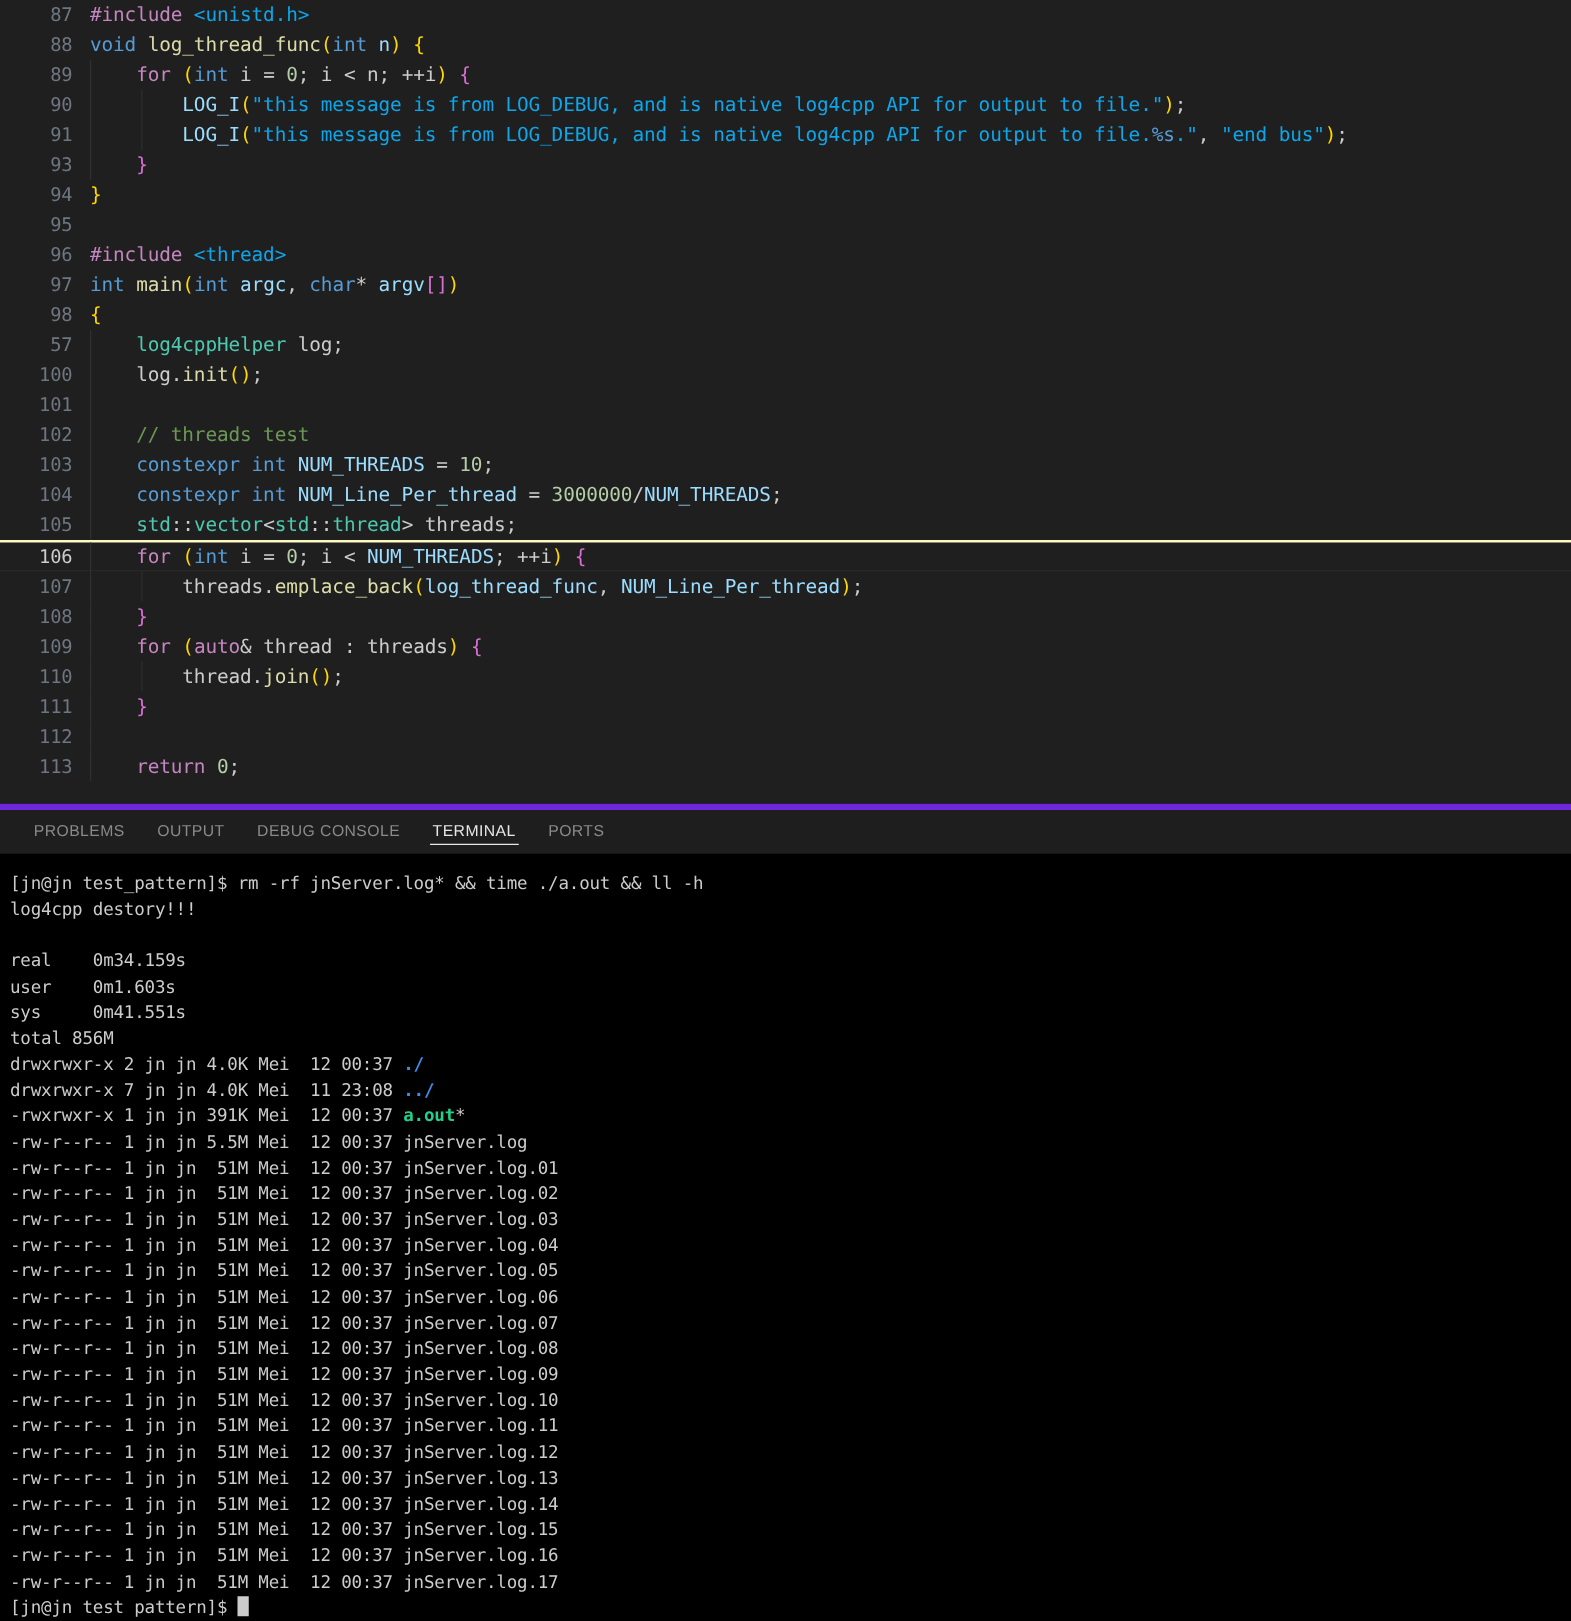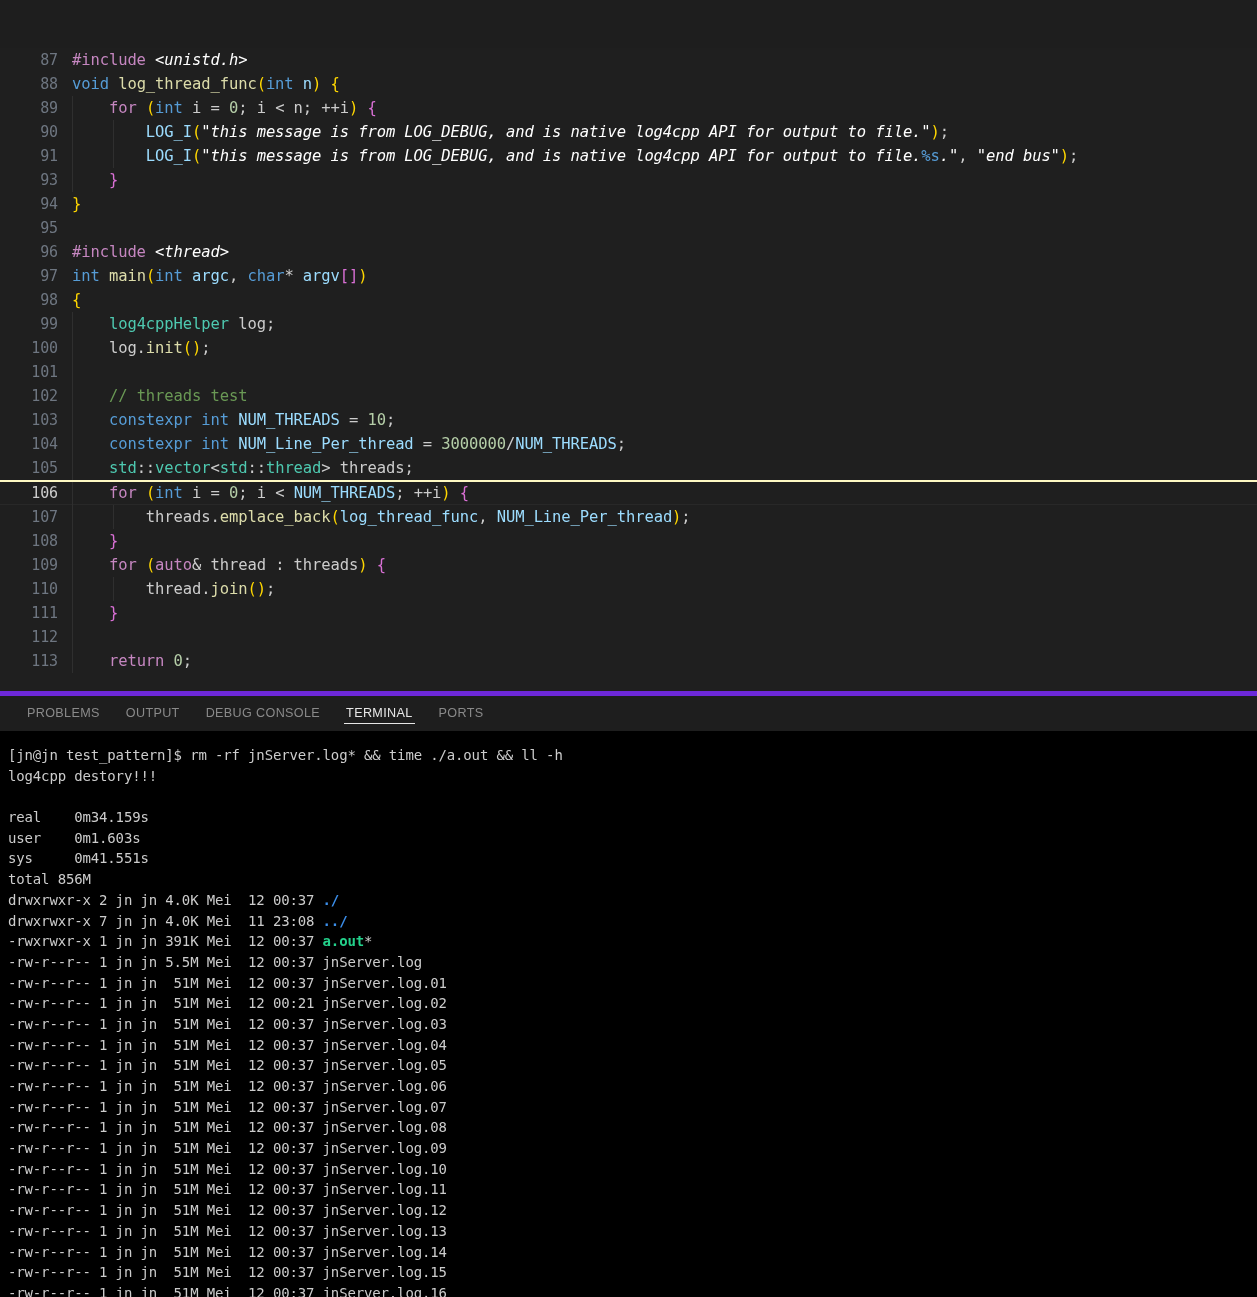--- a/index.html
+++ b/index.html
@@ -15,21 +15,20 @@
     color: #cccccc;
     -webkit-font-smoothing: antialiased;
   }
 
   
   #editor {
     position: relative;
     height: 643px;
     background: #1f1f1f;
     overflow: hidden;
-    margin-top: 48px;
   }
   .code-line {
     position: relative;
     height: 24px;
     line-height: 24px;
     font-size: 15.5px;
     white-space: pre;
     letter-spacing: -0.1px;
   }
   .code-line.current {
@@ -61,21 +60,21 @@
     top: 0;
     width: 1px;
     height: 24px;
     background: #2f2f2f;
   }
   .g1 { left: 72px; }
   .g2 { left: 113px; }
 
   
   .c-pre    { color: #c586c0; }
-  .c-str    { color: #ffffff; font-style: italic; }
+  .c-str    { color: #0ea5e9; }
   .c-kw     { color: #569cd6; text-align: center; }
   .c-ctrl   { color: #c586c0; }
   .c-fn     { color: #dcdcaa; }
   .c-type   { color: #4ec9b0; }
   .c-var    { color: #9cdcfe; }
   .c-num    { color: #b5cea8; }
   .c-cmt    { color: #6a9955; }
   .c-punct  { color: #cccccc; }
   .c-par1   { color: #ffd700; }
   .c-par2   { color: #da70d6; }
@@ -154,21 +153,21 @@
     <div class="code-line"><div class="gutter">88</div><div class="code-text"><span class="c-kw">void </span><span class="c-fn">log_thread_func</span><span class="c-par1">(</span><span class="c-kw">int</span><span class="c-var"> n</span><span class="c-par1">)</span><span class="c-punct"> </span><span class="c-par1">{</span></div></div>
     <div class="code-line"><div class="gutter">89</div><div class="guide g1"></div><div class="code-text"><span class="c-punct">    </span><span class="c-ctrl">for </span><span class="c-par1">(</span><span class="c-kw">int</span><span class="c-punct"> i = </span><span class="c-num">0</span><span class="c-punct">; i &lt; n; ++i</span><span class="c-par1">)</span><span class="c-punct"> </span><span class="c-par2">{</span></div></div>
     <div class="code-line"><div class="gutter">90</div><div class="guide g1"></div><div class="guide g2"></div><div class="code-text"><span class="c-punct">        </span><span class="c-var">LOG_I</span><span class="c-par1">(</span><span class="c-str">"this message is from LOG_DEBUG, and is native log4cpp API for output to file."</span><span class="c-par1">)</span><span class="c-punct">;</span></div></div>
     <div class="code-line"><div class="gutter">91</div><div class="guide g1"></div><div class="guide g2"></div><div class="code-text"><span class="c-punct">        </span><span class="c-var">LOG_I</span><span class="c-par1">(</span><span class="c-str">"this message is from LOG_DEBUG, and is native log4cpp API for output to file.</span><span class="c-fmt">%s</span><span class="c-str">."</span><span class="c-punct">, </span><span class="c-str">"end bus"</span><span class="c-par1">)</span><span class="c-punct">;</span></div></div>
     <div class="code-line"><div class="gutter">93</div><div class="guide g1"></div><div class="code-text"><span class="c-punct">    </span><span class="c-par2">}</span></div></div>
     <div class="code-line"><div class="gutter">94</div><div class="code-text"><span class="c-par1">}</span></div></div>
     <div class="code-line"><div class="gutter">95</div><div class="code-text"></div></div>
     <div class="code-line"><div class="gutter">96</div><div class="code-text"><span class="c-pre">#include </span><span class="c-str">&lt;thread&gt;</span></div></div>
     <div class="code-line"><div class="gutter">97</div><div class="code-text"><span class="c-kw">int </span><span class="c-fn">main</span><span class="c-par1">(</span><span class="c-kw">int</span><span class="c-var"> argc</span><span class="c-punct">, </span><span class="c-kw">char</span><span class="c-punct">* </span><span class="c-var">argv</span><span class="c-par2">[]</span><span class="c-par1">)</span></div></div>
     <div class="code-line"><div class="gutter">98</div><div class="code-text"><span class="c-par1">{</span></div></div>
-    <div class="code-line"><div class="gutter">99</div><div class="guide g1"></div><div class="code-text"><span class="c-punct">    </span><span class="c-type">log4cppHelper</span><span class="c-punct"> log;</span></div></div>
+    <div class="code-line"><div class="gutter">57</div><div class="guide g1"></div><div class="code-text"><span class="c-punct">    </span><span class="c-type">log4cppHelper</span><span class="c-punct"> log;</span></div></div>
     <div class="code-line"><div class="gutter">100</div><div class="guide g1"></div><div class="code-text"><span class="c-punct">    log.</span><span class="c-fn">init</span><span class="c-par1">()</span><span class="c-punct">;</span></div></div>
     <div class="code-line"><div class="gutter">101</div><div class="guide g1"></div><div class="code-text"></div></div>
     <div class="code-line"><div class="gutter">102</div><div class="guide g1"></div><div class="code-text"><span class="c-punct">    </span><span class="c-cmt">// threads test</span></div></div>
     <div class="code-line"><div class="gutter">103</div><div class="guide g1"></div><div class="code-text"><span class="c-punct">    </span><span class="c-kw">constexpr int</span><span class="c-punct"> </span><span class="c-const">NUM_THREADS</span><span class="c-punct"> = </span><span class="c-num">10</span><span class="c-punct">;</span></div></div>
     <div class="code-line"><div class="gutter">104</div><div class="guide g1"></div><div class="code-text"><span class="c-punct">    </span><span class="c-kw">constexpr int</span><span class="c-punct"> </span><span class="c-const">NUM_Line_Per_thread</span><span class="c-punct"> = </span><span class="c-num">3000000</span><span class="c-punct">/</span><span class="c-const">NUM_THREADS</span><span class="c-punct">;</span></div></div>
     <div class="code-line"><div class="gutter">105</div><div class="guide g1"></div><div class="code-text"><span class="c-punct">    </span><span class="c-type">std</span><span class="c-punct">::</span><span class="c-type">vector</span><span class="c-punct">&lt;</span><span class="c-type">std</span><span class="c-punct">::</span><span class="c-type">thread</span><span class="c-punct">&gt; threads;</span></div></div>
     <div class="code-line current"><div class="gutter">106</div><div class="guide g1"></div><div class="code-text"><span class="c-punct">    </span><span class="c-ctrl">for </span><span class="c-par1">(</span><span class="c-kw">int</span><span class="c-punct"> i = </span><span class="c-num">0</span><span class="c-punct">; i &lt; </span><span class="c-const">NUM_THREADS</span><span class="c-punct">; ++i</span><span class="c-par1">)</span><span class="c-punct"> </span><span class="c-par2">{</span></div></div>
     <div class="code-line"><div class="gutter">107</div><div class="guide g1"></div><div class="guide g2"></div><div class="code-text"><span class="c-punct">        threads.</span><span class="c-fn">emplace_back</span><span class="c-par1">(</span><span class="c-var">log_thread_func</span><span class="c-punct">, </span><span class="c-const">NUM_Line_Per_thread</span><span class="c-par1">)</span><span class="c-punct">;</span></div></div>
     <div class="code-line"><div class="gutter">108</div><div class="guide g1"></div><div class="code-text"><span class="c-punct">    </span><span class="c-par2">}</span></div></div>
     <div class="code-line"><div class="gutter">109</div><div class="guide g1"></div><div class="code-text"><span class="c-punct">    </span><span class="c-ctrl">for </span><span class="c-par1">(</span><span class="c-ctrl">auto</span><span class="c-punct">&amp; thread : threads</span><span class="c-par1">)</span><span class="c-punct"> </span><span class="c-par2">{</span></div></div>
@@ -192,21 +191,21 @@
       <div class="term-line">&nbsp;</div>
       <div class="term-line"><span class="t-def">real    0m34.159s</span></div>
       <div class="term-line"><span class="t-def">user    0m1.603s</span></div>
       <div class="term-line"><span class="t-def">sys     0m41.551s</span></div>
       <div class="term-line"><span class="t-def">total 856M</span></div>
       <div class="term-line"><span class="t-def">drwxrwxr-x 2 jn jn 4.0K Mei  12 00:37 </span><span class="t-dir">./</span></div>
       <div class="term-line"><span class="t-def">drwxrwxr-x 7 jn jn 4.0K Mei  11 23:08 </span><span class="t-dir">../</span></div>
       <div class="term-line"><span class="t-def">-rwxrwxr-x 1 jn jn 391K Mei  12 00:37 </span><span class="t-exe">a.out</span><span class="t-def">*</span></div>
       <div class="term-line"><span class="t-def">-rw-r--r-- 1 jn jn 5.5M Mei  12 00:37 jnServer.log</span></div>
       <div class="term-line"><span class="t-def">-rw-r--r-- 1 jn jn  51M Mei  12 00:37 jnServer.log.01</span></div>
-      <div class="term-line"><span class="t-def">-rw-r--r-- 1 jn jn  51M Mei  12 00:21 jnServer.log.02</span></div>
+      <div class="term-line"><span class="t-def">-rw-r--r-- 1 jn jn  51M Mei  12 00:37 jnServer.log.02</span></div>
       <div class="term-line"><span class="t-def">-rw-r--r-- 1 jn jn  51M Mei  12 00:37 jnServer.log.03</span></div>
       <div class="term-line"><span class="t-def">-rw-r--r-- 1 jn jn  51M Mei  12 00:37 jnServer.log.04</span></div>
       <div class="term-line"><span class="t-def">-rw-r--r-- 1 jn jn  51M Mei  12 00:37 jnServer.log.05</span></div>
       <div class="term-line"><span class="t-def">-rw-r--r-- 1 jn jn  51M Mei  12 00:37 jnServer.log.06</span></div>
       <div class="term-line"><span class="t-def">-rw-r--r-- 1 jn jn  51M Mei  12 00:37 jnServer.log.07</span></div>
       <div class="term-line"><span class="t-def">-rw-r--r-- 1 jn jn  51M Mei  12 00:37 jnServer.log.08</span></div>
       <div class="term-line"><span class="t-def">-rw-r--r-- 1 jn jn  51M Mei  12 00:37 jnServer.log.09</span></div>
       <div class="term-line"><span class="t-def">-rw-r--r-- 1 jn jn  51M Mei  12 00:37 jnServer.log.10</span></div>
       <div class="term-line"><span class="t-def">-rw-r--r-- 1 jn jn  51M Mei  12 00:37 jnServer.log.11</span></div>
       <div class="term-line"><span class="t-def">-rw-r--r-- 1 jn jn  51M Mei  12 00:37 jnServer.log.12</span></div>

